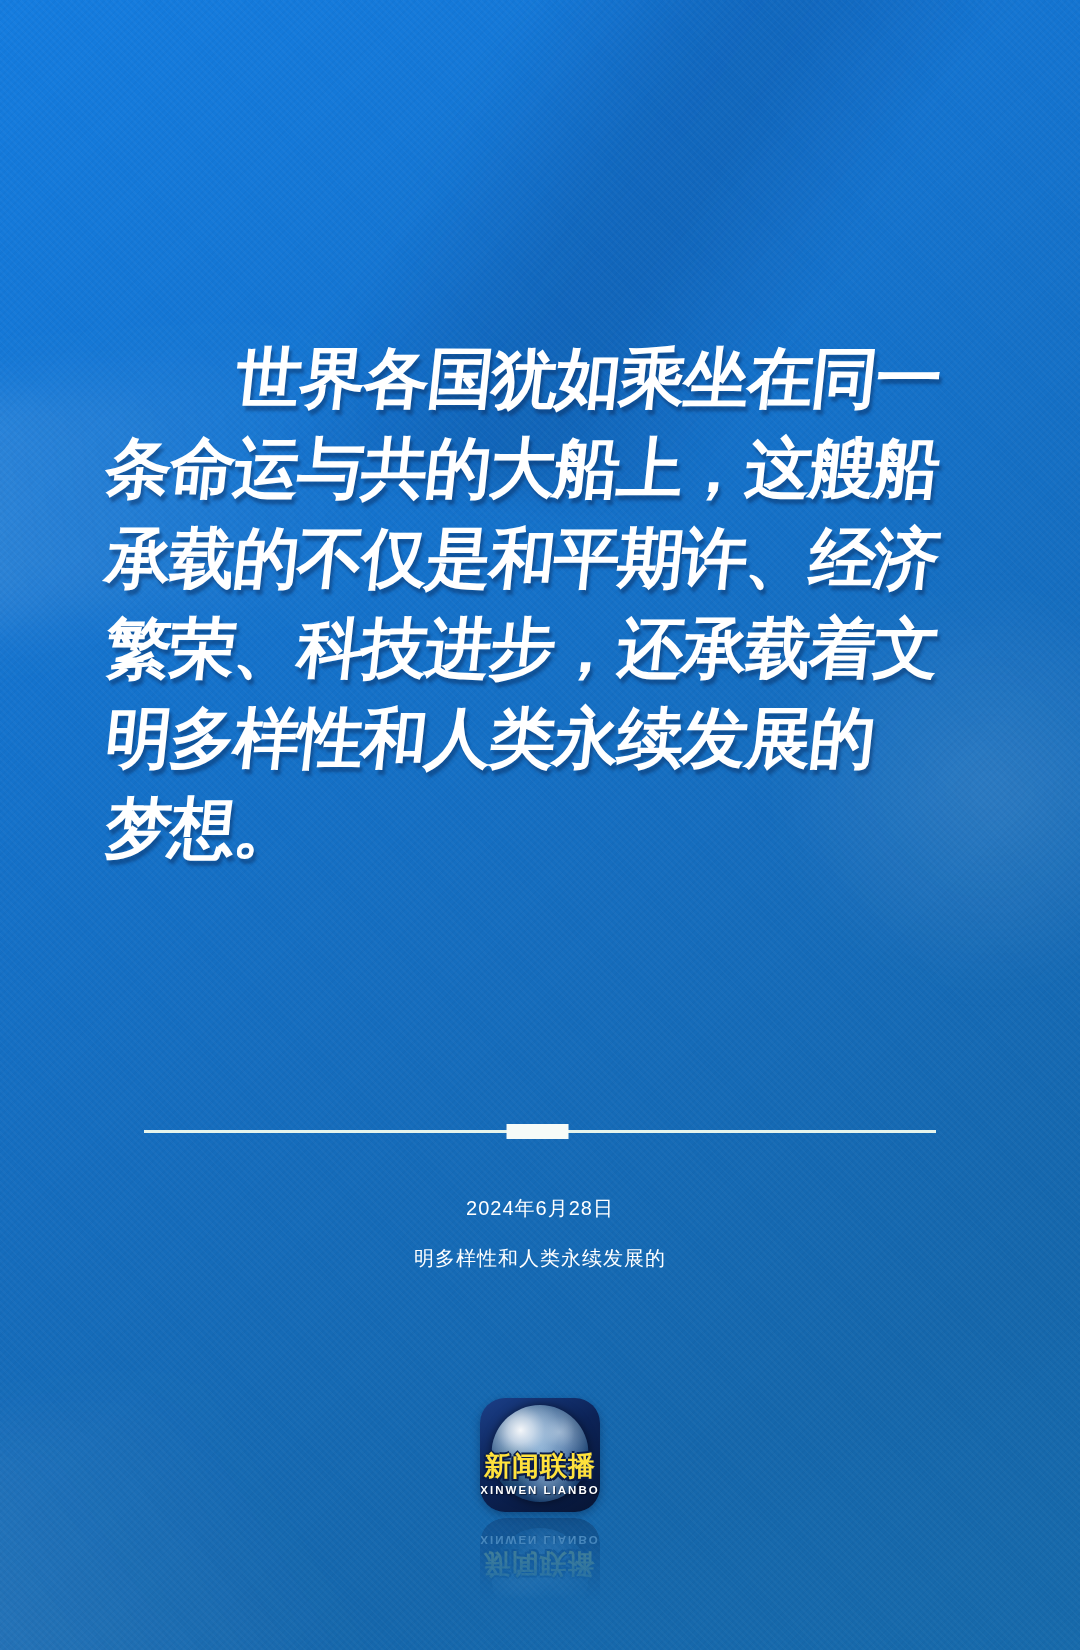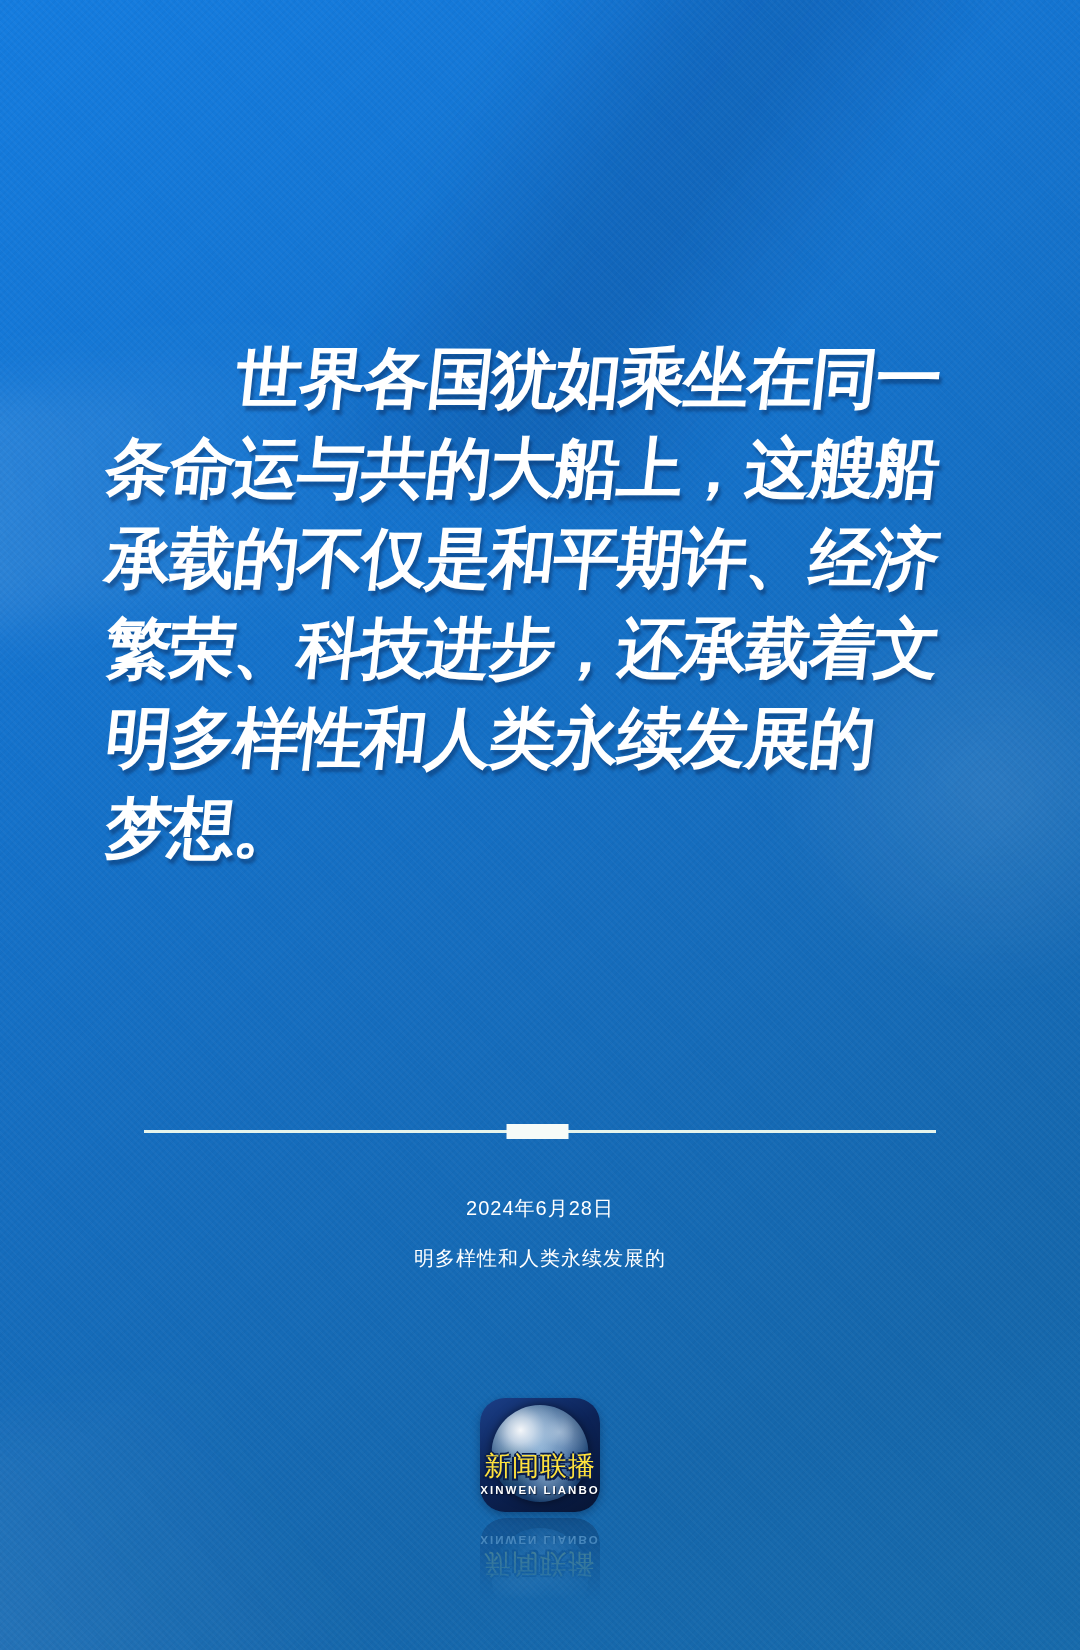--- a/index.html
+++ b/index.html
@@ -76,21 +76,21 @@
     background:
       radial-gradient(circle at 30% 26%, rgba(255,255,255,.95) 0%, rgba(232,241,249,.78) 13%, rgba(196,219,238,.5) 25%, rgba(130,168,205,.28) 40%, rgba(0,0,0,0) 55%),
       radial-gradient(circle at 70% 28%, rgba(255,255,255,.6) 0%, rgba(255,255,255,.28) 16%, rgba(255,255,255,0) 38%),
       radial-gradient(circle at 58% 72%, rgba(215,232,244,.45) 0%, rgba(215,232,244,0) 34%),
       radial-gradient(circle at 24% 62%, rgba(40,80,60,.45) 0%, rgba(40,80,60,0) 26%),
       radial-gradient(circle at 50% 45%, #4a80b8 0%, #2d5d96 35%, #173e6e 68%, #0a2347 100%);
     box-shadow:0 0 10px rgba(0,0,0,.5);
   }
   .logo-cn{
     position:absolute;left:0;right:0;top:52px;z-index:2;text-align:center;
-    font-size:27px;line-height:32px;font-weight:400;color:#ffe23d;letter-spacing:1px;
+    font-size:27px;line-height:32px;font-weight:700;color:#ffe23d;letter-spacing:1px;
     text-shadow:-2px 0 0 #0a1c4a,2px 0 0 #0a1c4a,0 -2px 0 #0a1c4a,0 2px 0 #0a1c4a,2px 2px 0 #0a1c4a,-2px 2px 0 #0a1c4a;
   }
   .logo-en{
     position:absolute;left:0;right:0;top:85px;z-index:2;text-align:center;
     font-size:11.5px;line-height:14px;font-weight:700;color:#ffffff;letter-spacing:2px;
     text-shadow:1px 1px 1px rgba(0,10,30,.7);
   }
   .logo-reflection{
     margin-top:6px;opacity:.26;transform:scaleY(-1);
     -webkit-mask-image:linear-gradient(to top, rgba(0,0,0,1) 6%, rgba(0,0,0,0) 72%);

